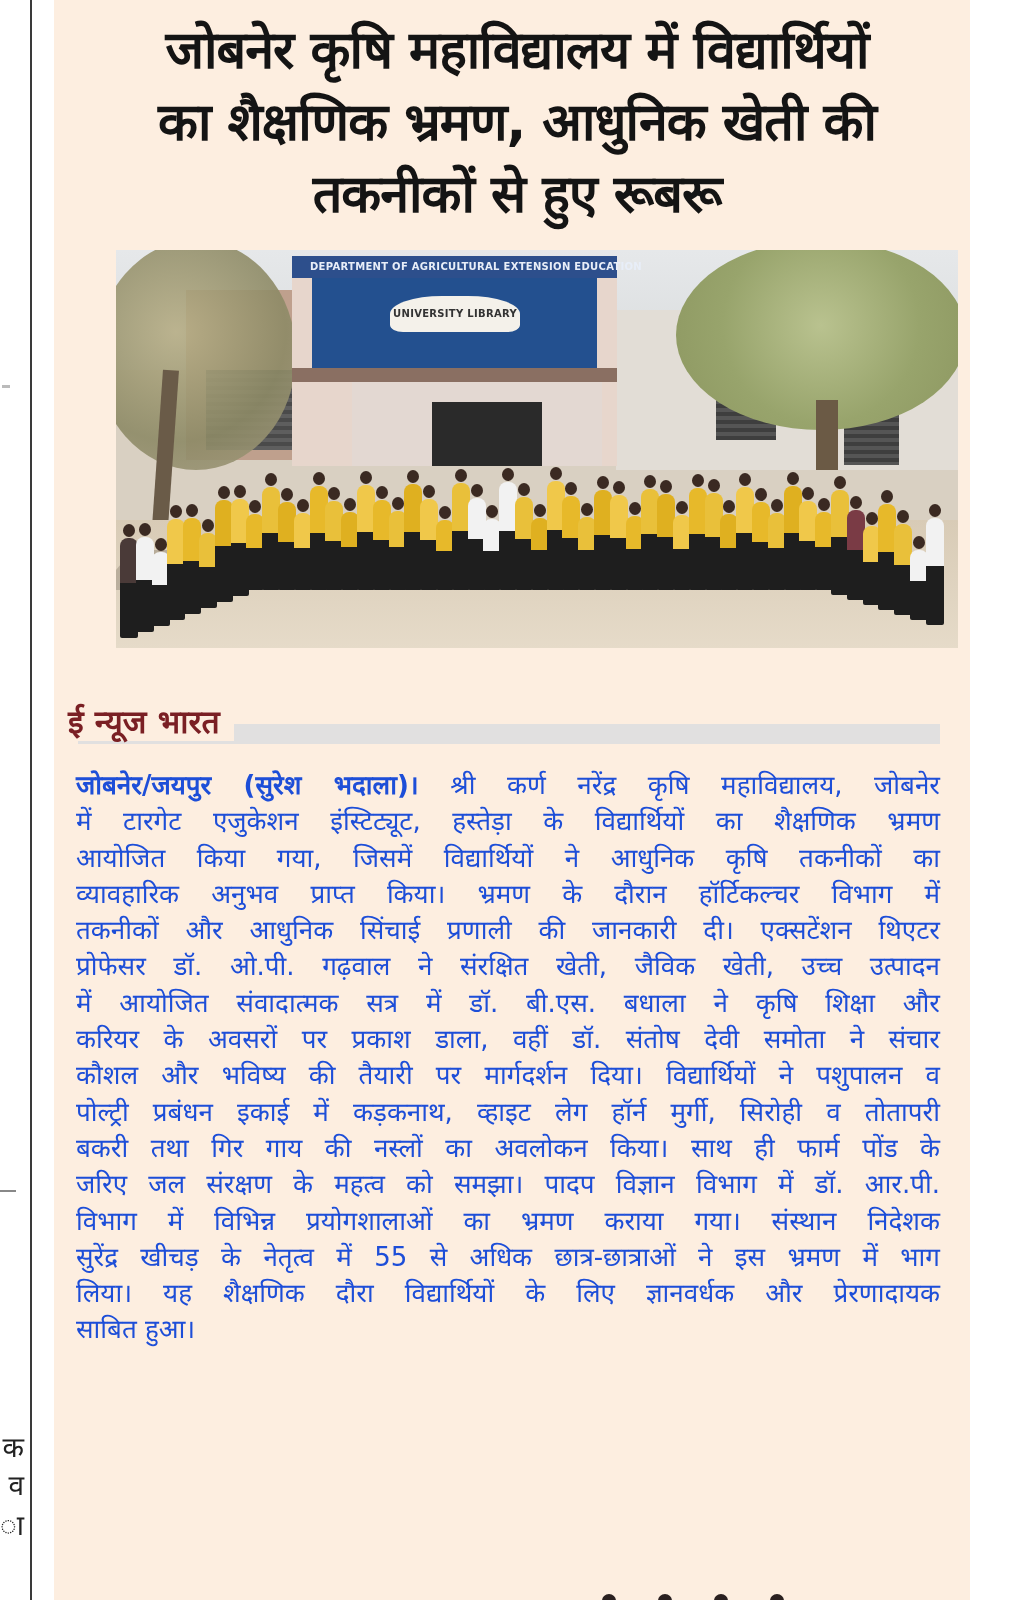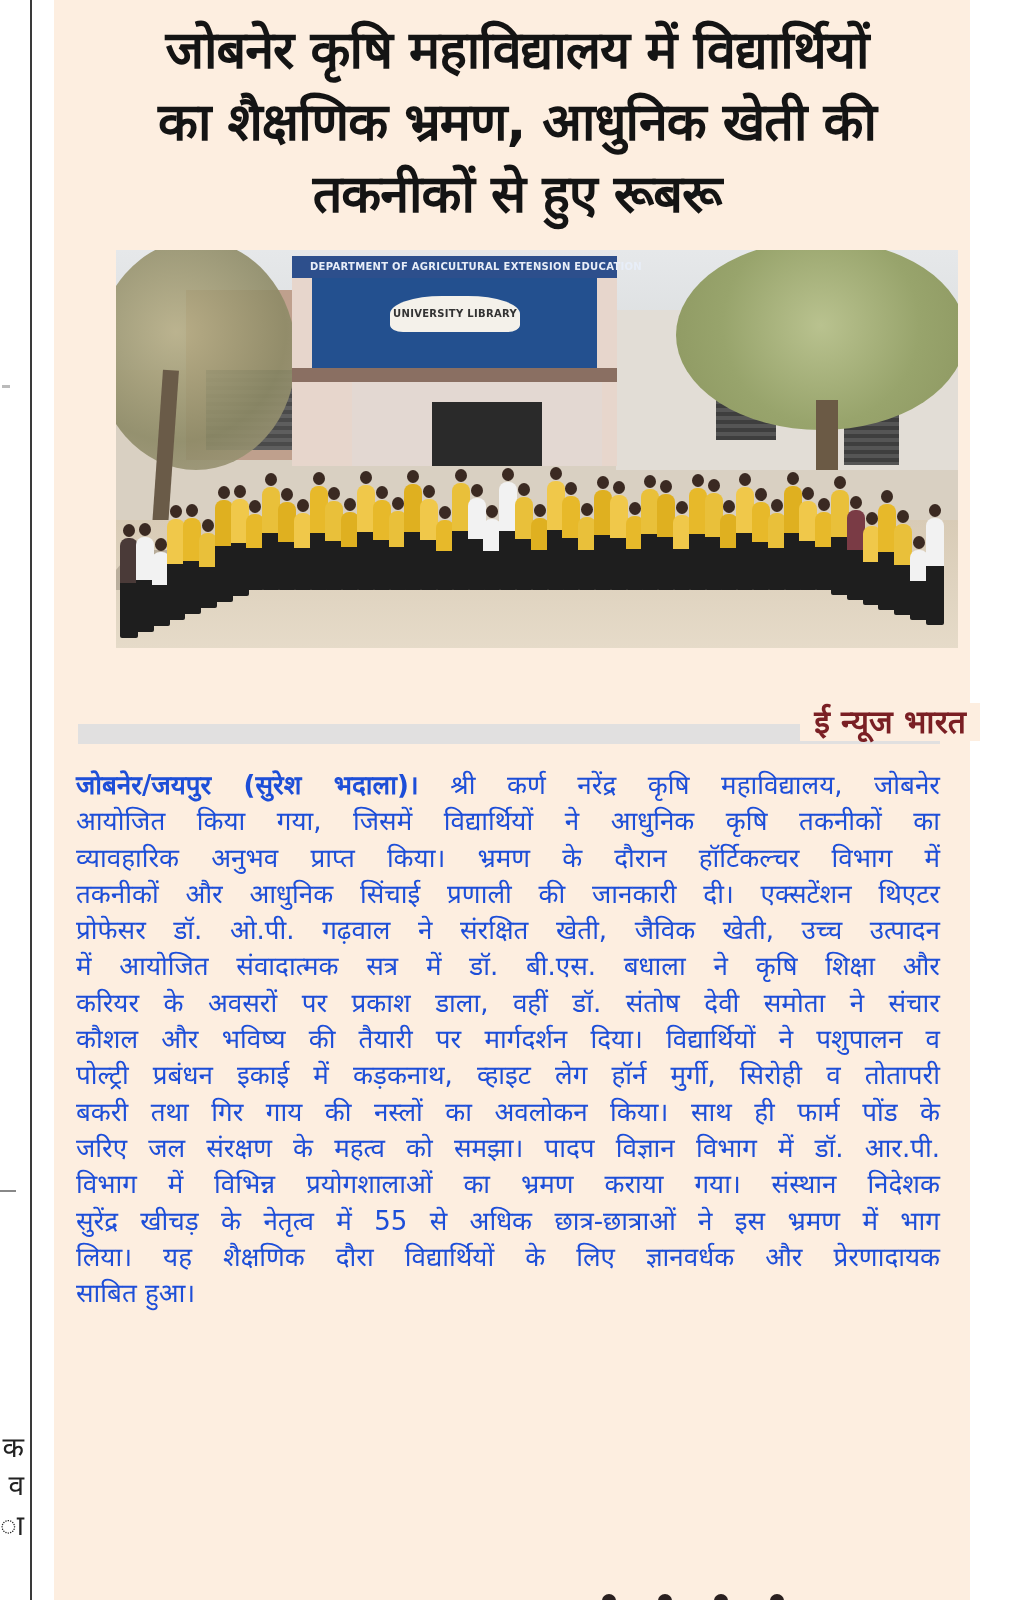--- a/index.html
+++ b/index.html
@@ -57,21 +57,21 @@
   .ground { position:absolute; left:0; top:270px; width:100%; height:130px; background:linear-gradient(#d8cbb6,#e6dbc9); }
   .shadow { position:absolute; left:0; top:300px; width:380px; height:40px; background:rgba(120,110,95,.35); transform:skewX(-40deg); }
   .crowd { position:absolute; left:0; top:170px; width:100%; height:200px; }
   .person { position:absolute; bottom:0; width:18px; border-radius:8px 8px 2px 2px; }
   .head { position:absolute; top:-14px; left:3px; width:12px; height:13px; border-radius:50%; background:#3b2a22; }
 
   .byline-band {
     position:absolute; left:24px; top:724px; width:862px; height:20px; background:#e1e0e0;
   }
   .byline {
-    position:absolute; left:0; top:700px; width:926px; text-align:right;
+    position:absolute; left:0; top:700px; width:926px; text-align:left;
     color:#7a1f24; font-weight:bold; font-size:32px; line-height:44px;
   }
   .byline span { background:#fdeee0; padding:0 14px; position:relative; }
 
   .body-text {
     position:absolute; left:22px; top:767px; width:864px;
     color:#1d4ed8; font-size:26px; line-height:36.3px;
     text-align:justify;
   }
   .body-text .line { white-space:nowrap; text-align-last:justify; display:block; height:36.3px; overflow:visible; }
@@ -284,20 +284,21 @@
           <div class="head"></div>
         </div>
       </div>
   </div>
 
   <div class="byline-band"></div>
   <div class="byline"><span>ई न्यूज भारत</span></div>
 
   <div class="body-text">
     <span class="line"><span class="dateline">जोबनेर/जयपुर (सुरेश भदाला)।</span> <span>श्री कर्ण नरेंद्र कृषि महाविद्यालय, जोबनेर</span></span>
+    <span class="line">में टारगेट एजुकेशन इंस्टिट्यूट, हस्तेड़ा के विद्यार्थियों का शैक्षणिक भ्रमण</span>
     <span class="line">आयोजित किया गया, जिसमें विद्यार्थियों ने आधुनिक कृषि तकनीकों का</span>
     <span class="line">व्यावहारिक अनुभव प्राप्त किया। भ्रमण के दौरान हॉर्टिकल्चर विभाग में</span>
     <span class="line">तकनीकों और आधुनिक सिंचाई प्रणाली की जानकारी दी। एक्सटेंशन थिएटर</span>
     <span class="line">प्रोफेसर डॉ. ओ.पी. गढ़वाल ने संरक्षित खेती, जैविक खेती, उच्च उत्पादन</span>
     <span class="line">में आयोजित संवादात्मक सत्र में डॉ. बी.एस. बधाला ने कृषि शिक्षा और</span>
     <span class="line">करियर के अवसरों पर प्रकाश डाला, वहीं डॉ. संतोष देवी समोता ने संचार</span>
     <span class="line">कौशल और भविष्य की तैयारी पर मार्गदर्शन दिया। विद्यार्थियों ने पशुपालन व</span>
     <span class="line">पोल्ट्री प्रबंधन इकाई में कड़कनाथ, व्हाइट लेग हॉर्न मुर्गी, सिरोही व तोतापरी</span>
     <span class="line">बकरी तथा गिर गाय की नस्लों का अवलोकन किया। साथ ही फार्म पोंड के</span>
     <span class="line">जरिए जल संरक्षण के महत्व को समझा। पादप विज्ञान विभाग में डॉ. आर.पी.</span>

